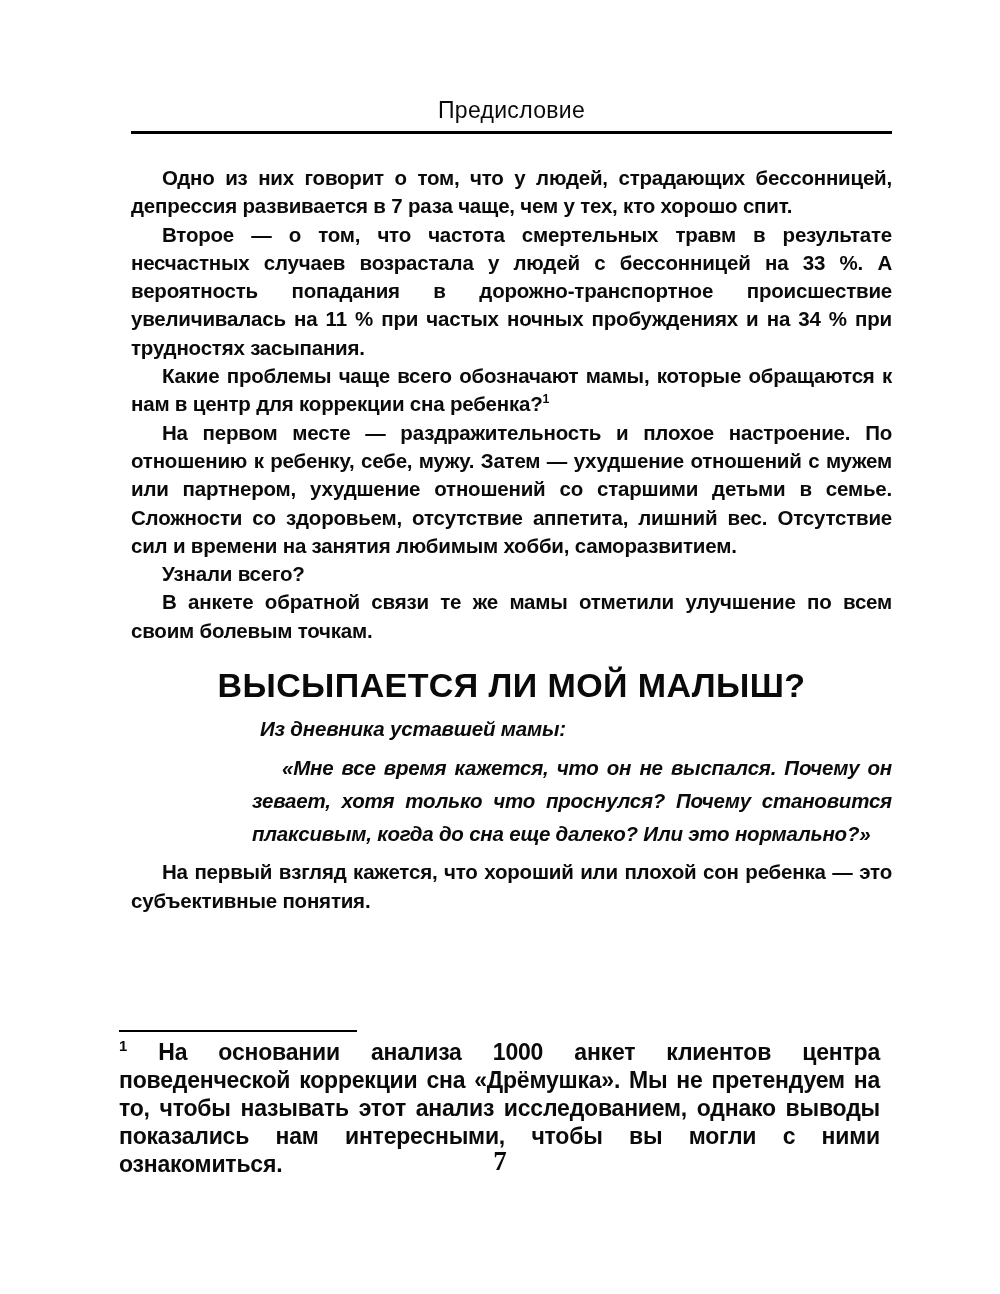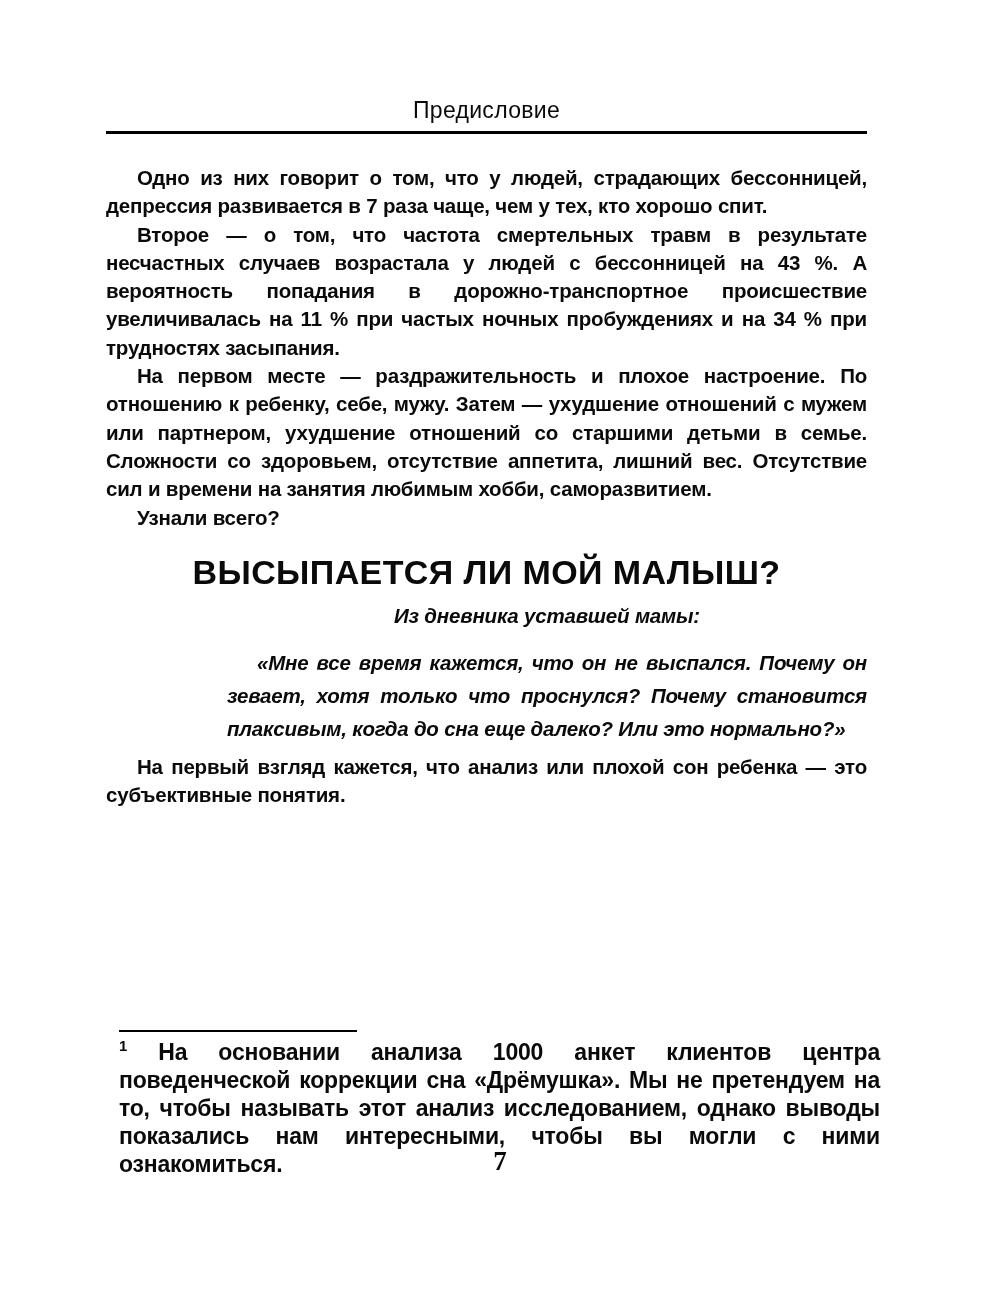--- a/index.html
+++ b/index.html
@@ -7,21 +7,21 @@
     position: relative;
     width: 1000px;
     height: 1294px;
     background: #ffffff;
     color: #0a0a0a;
     font-family: "Liberation Sans", sans-serif;
     overflow: hidden;
   }
   .text-col {
     position: absolute;
-    left: 106px;
+    left: 131px;
     top: 0;
     width: 761px;
   }
   .running-head {
     margin-top: 97px;
     text-align: center;
     font-size: 23px;
     font-weight: 400;
     letter-spacing: 0.3px;
   }
@@ -53,22 +53,22 @@
     letter-spacing: 0.4px;
     text-indent: 0;
   }
   .quote-block {
     margin-left: 121px;
     margin-top: 16px;
     font-style: italic;
     font-weight: 700;
   }
   .attribution {
-    margin: 16px;
-    text-align: center;
+    margin: 8px;
+    text-align: left;
     font-size: 20.5px;
     line-height: 28px;
   }
   .quote-text {
     margin: 5px 0 8px 0;
     font-size: 20.5px;
     line-height: 33px;
     text-align: justify;
     text-indent: 30px;
     letter-spacing: -0.2px;
@@ -115,32 +115,34 @@
 <div class="page">
   <div class="text-col">
 
     <header>
       <div class="running-head">Предисловие</div>
       <div class="header-rule"></div>
     </header>
 
     <main class="body-copy">
       <p class="par">Одно из них говорит о том, что у людей, страдающих бессонницей, депрессия развивается в 7 раза чаще, чем у тех, кто хорошо спит.</p>
-      <p class="par">Второе — о том, что частота смертельных травм в результате несчастных случаев возрастала у людей с бессонницей на 43 %. А вероятность попадания в дорожно-транспортное происшествие увеличивалась на 11 % при частых ночных пробуждениях и на 34 % при трудностях засыпания.</p>
+      <p class="par">Второе — о том, что частота смертельных травм в результате несчастных случаев возрастала у людей с бессонницей на 33 %. А вероятность попадания в дорожно-транспортное происшествие увеличивалась на 11 % при частых ночных пробуждениях и на 34 % при трудностях засыпания.</p>
+      <p class="par"><span>Какие проблемы чаще всего обозначают мамы, которые обращаются к нам в центр для коррекции сна ребенка?</span><sup class="fn-ref">1</sup></p>
       <p class="par">На первом месте — раздражительность и плохое настроение. По отношению к ребенку, себе, мужу. Затем — ухудшение отношений с мужем или партнером, ухудшение отношений со старшими детьми в семье. Сложности со здоровьем, отсутствие аппетита, лишний вес. Отсутствие сил и времени на занятия любимым хобби, саморазвитием.</p>
       <p class="par">Узнали всего?</p>
+      <p class="par">В анкете обратной связи те же мамы отметили улучшение по всем своим болевым точкам.</p>
 
       <h2 class="section-heading">ВЫСЫПАЕТСЯ ЛИ МОЙ МАЛЫШ?</h2>
 
       <div class="quote-block">
         <p class="attribution">Из дневника уставшей мамы:</p>
         <p class="quote-text">«Мне все время кажется, что он не выспался. Почему он зевает, хотя только что проснулся? Почему становится плаксивым, когда до сна еще далеко? Или это нормально?»</p>
       </div>
 
-      <p class="par after-quote">На первый взгляд кажется, что анализ или плохой сон ребенка — это субъективные понятия.</p>
+      <p class="par after-quote">На первый взгляд кажется, что хороший или плохой сон ребенка — это субъективные понятия.</p>
     </main>
   </div>
 
   <footer class="footer-area">
     <div class="footnote-rule"></div>
     <p class="footnote"><sup>1</sup> <span>На основании анализа 1000 анкет клиентов центра поведенческой коррекции сна «Дрёмушка». Мы не претендуем на то, чтобы называть этот анализ исследованием, однако выводы показались нам интересными, чтобы вы могли с ними ознакомиться.</span></p>
   </footer>
 
   <div class="page-number">7</div>
 </div>

